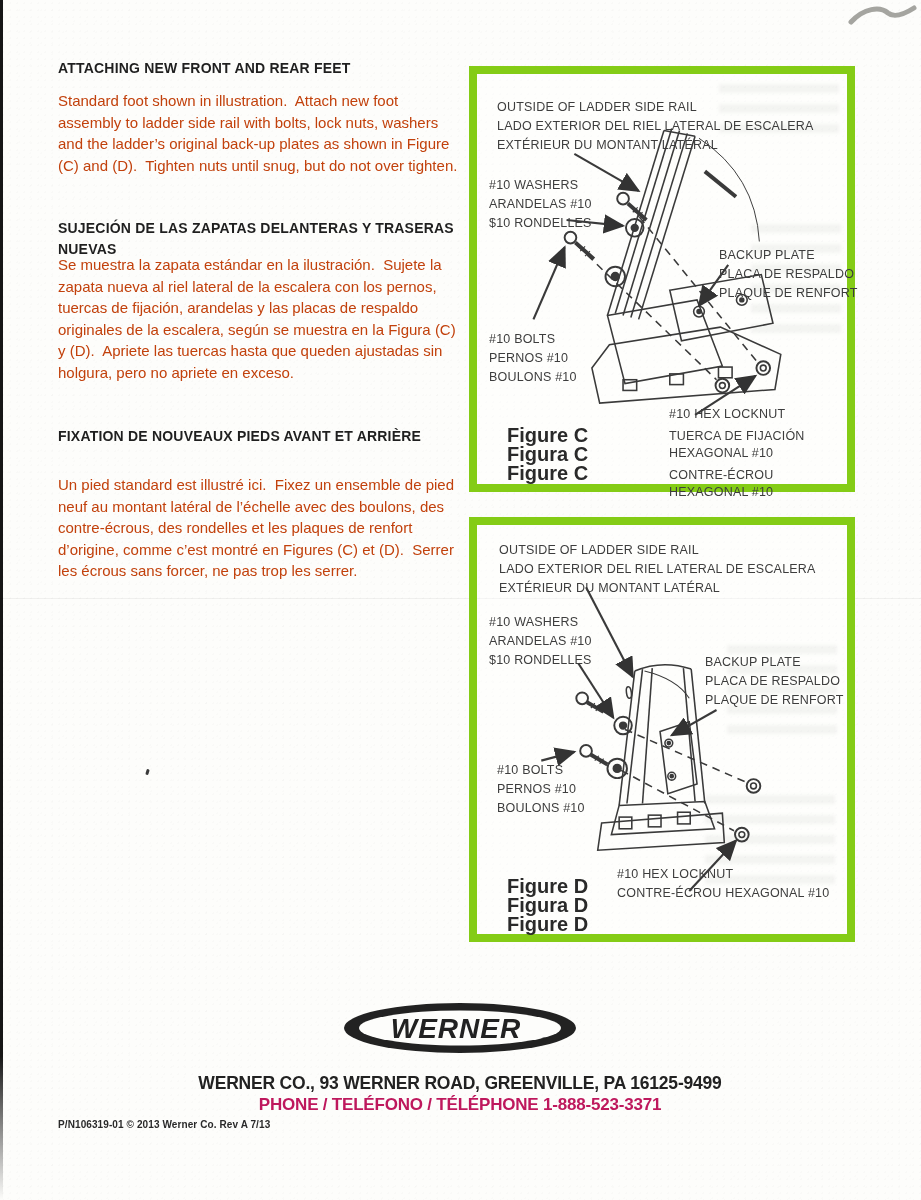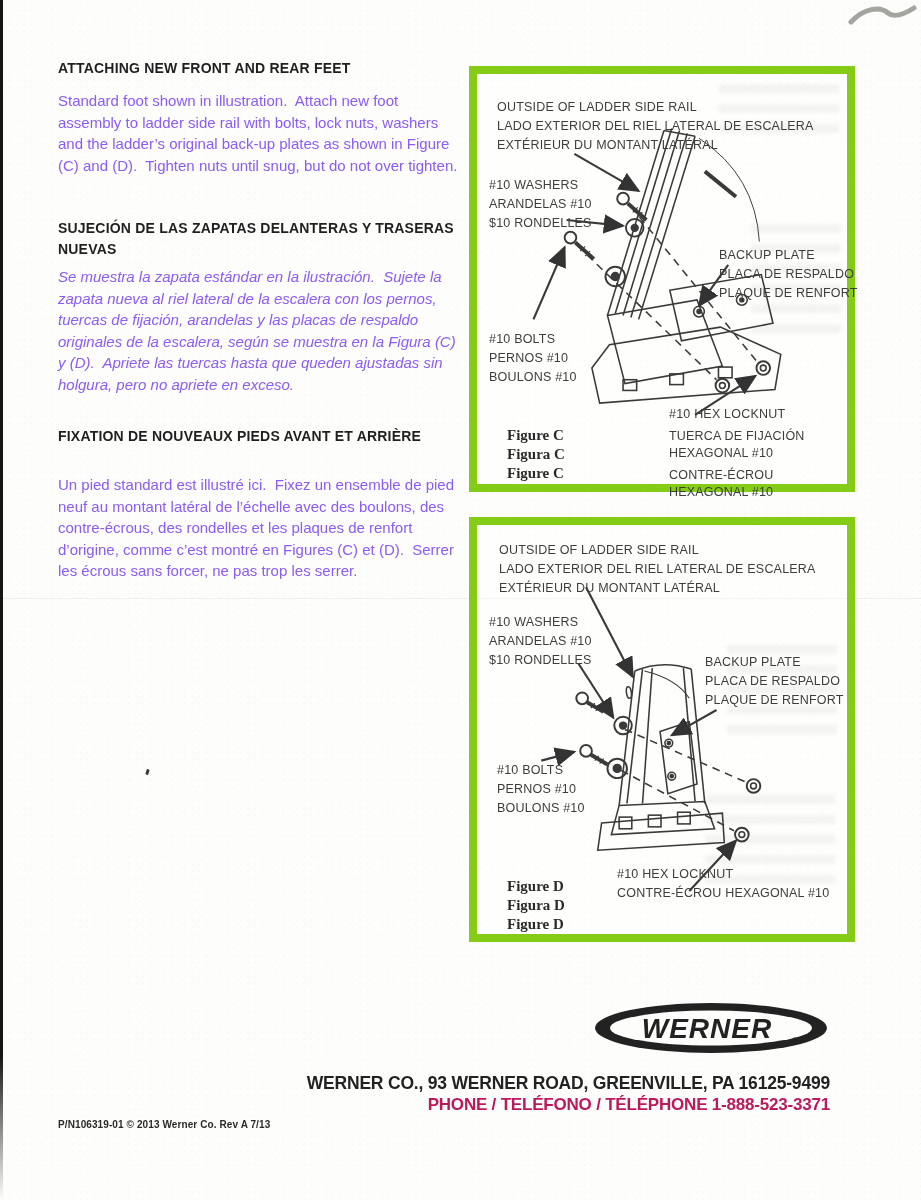--- a/index.html
+++ b/index.html
@@ -19,47 +19,47 @@
   }
   .abs { position:absolute; }
 
   
   .col { left:58px; width:402px; }
   .hd {
     font-weight:bold; font-size:14px; line-height:21px;
     letter-spacing:0.2px; color:#1f1f1f;
   }
   .para {
-    font-size:15px; line-height:21.5px; color:#8b5cf6;
+    font-size:15px; line-height:21.5px; color:#c2410c;
     white-space:pre-wrap;
   }
 
   
   .figbox {
     left:469px; width:386px;
     border:8px solid #84cc16;
     background:rgba(255,255,255,0.35);
   }
   .lbl {
     position:absolute; z-index:2;
     font-size:12.5px; line-height:19px; color:#3d3d3d;
     letter-spacing:0.2px; white-space:nowrap;
   }
   .cap {
     position:absolute; z-index:2;
-    font-weight:bold; font-size:15px; line-height:19px; color:#2a2a2a;font-family:Liberation Serif, serif;
+    font-weight:bold; font-size:20px; line-height:19px; color:#2a2a2a;
   }
   .lk-line { line-height:17px; }
   .gap-bottom { margin-bottom:5px; }
   .gap-top { margin-top:5px; }
   svg.art { position:absolute; inset:0; z-index:1; }
 
   
   .footer {
-    left:90px; top:1002px; width:740px; text-align:right;
+    left:90px; top:1002px; width:740px; text-align:center;
   }
   .addr {
     font-weight:bold; font-size:17.5px; line-height:22px;
     letter-spacing:-0.2px; color:#222; margin-top:18px;
   }
   .phone {
     font-weight:bold; font-size:17px; line-height:22px;
     letter-spacing:-0.2px; color:#be185d;
   }
   .web { font-weight:bold; font-size:13px; color:#2a2a2a; margin-top:2px; }
@@ -102,21 +102,21 @@
 <div class="abs col" style="top:58px;">
   <div class="hd">ATTACHING NEW FRONT AND REAR FEET</div>
 </div>
 <div class="abs col" style="top:90px;">
   <div class="para">Standard foot shown in illustration.  Attach new foot assembly to ladder side rail with bolts, lock nuts, washers and the ladder’s original back-up plates as shown in Figure (C) and (D).  Tighten nuts until snug, but do not over tighten.</div>
 </div>
 
 <div class="abs col" style="top:218px;">
   <div class="hd">SUJECIÓN DE LAS ZAPATAS DELANTERAS Y TRASERAS NUEVAS</div>
 </div>
-<div class="abs col" style="top:266px;font-style:italic;">
+<div class="abs col" style="top:254px;">
   <div class="para">Se muestra la zapata estándar en la ilustración.  Sujete la zapata nueva al riel lateral de la escalera con los pernos, tuercas de fijación, arandelas y las placas de respaldo originales de la escalera, según se muestra en la Figura (C) y (D).  Apriete las tuercas hasta que queden ajustadas sin holgura, pero no apriete en exceso.</div>
 </div>
 
 <div class="abs col" style="top:426px;">
   <div class="hd">FIXATION DE NOUVEAUX PIEDS AVANT ET ARRIÈRE</div>
 </div>
 <div class="abs col" style="top:474px;">
   <div class="para">Un pied standard est illustré ici.  Fixez un ensemble de pied neuf au montant latéral de l’échelle avec des boulons, des contre-écrous, des rondelles et les plaques de renfort d’origine, comme c’est montré en Figures (C) et (D).  Serrer les écrous sans forcer, ne pas trop les serrer.</div>
 </div>
 

